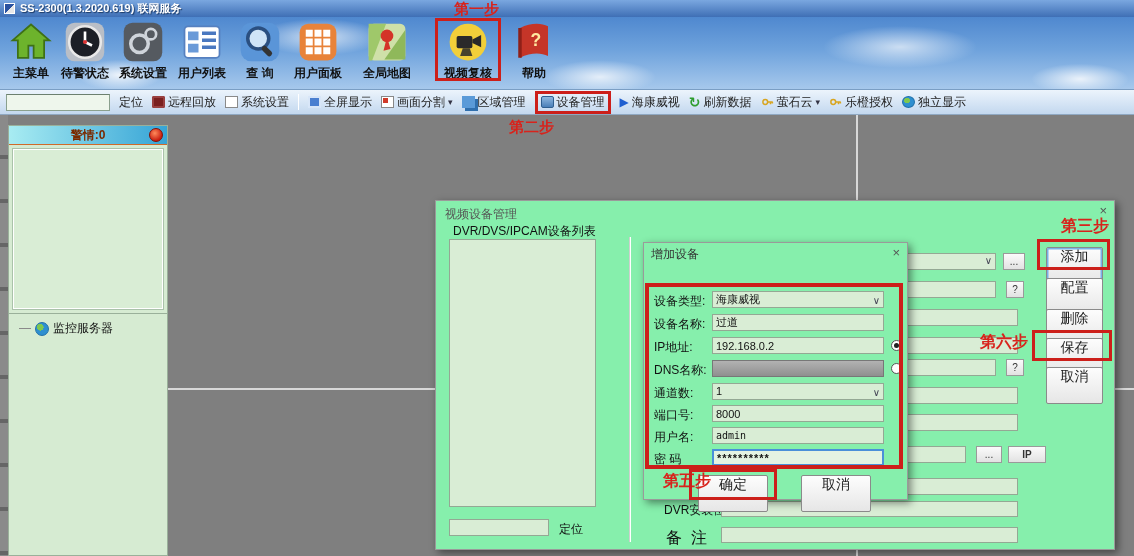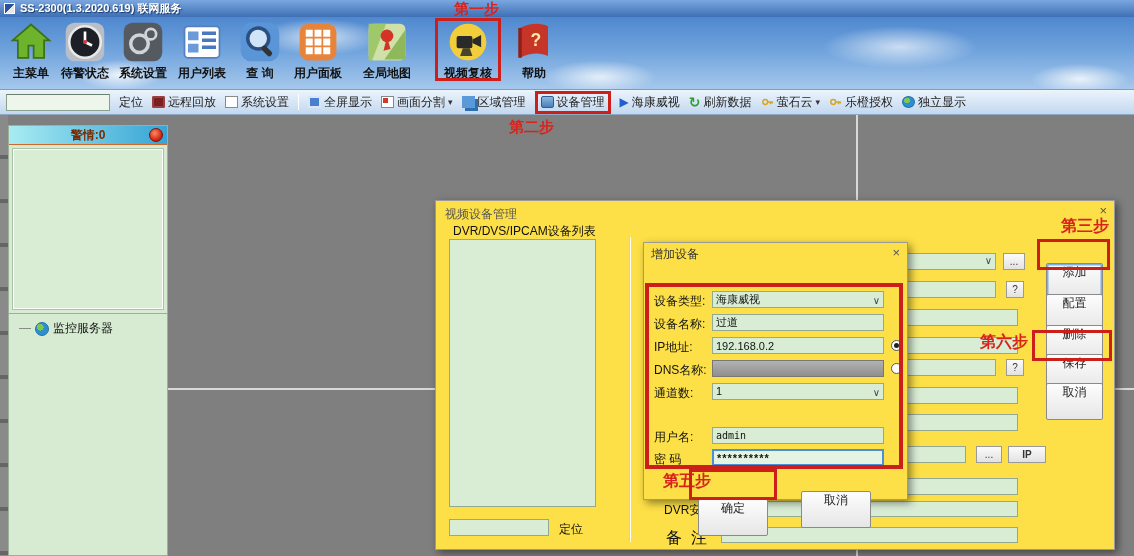--- a/index.html
+++ b/index.html
@@ -63,25 +63,25 @@
   .alarmlist{position:absolute;left:4px;top:23px;width:150px;height:160px;background:#d9edd5;border:1px solid #fff;box-shadow:0 0 0 1px #aac2aa;}
   .treepanel{position:absolute;left:0px;top:187px;width:158px;height:242px;background:#d6ebd2;border-top:1px solid #9ab09a;}
   .treeitem{display:flex;align-items:center;gap:4px;margin:6px 0 0 10px;font-size:12px;color:#111;cursor:pointer;}
   .treeline{width:12px;height:1px;background:#8a8a8a;}
   .tglobe{width:14px;height:14px;border-radius:50%;background:radial-gradient(circle at 35% 35%,#7ec850 0 30%,#2e8fd0 31% 100%);border:1px solid #1f6fa8;}
 
   .vdiv{position:absolute;left:856px;top:115px;width:2px;height:441px;background:#d8d8d8;}
   .hdiv{position:absolute;left:168px;top:388px;width:966px;height:2px;background:#d8d8d8;}
 
   
-  .dialog{position:absolute;background:#fde047;border:1px solid #9a9a9a;box-shadow:3px 3px 8px rgba(0,0,0,.45);}
+  .dialog{position:absolute;background:#86efac;border:1px solid #9a9a9a;box-shadow:3px 3px 8px rgba(0,0,0,.45);}
   .dlg-title{position:absolute;left:9px;top:5px;font-size:12px;color:#555;}
   .dlg-close{position:absolute;right:7px;top:3px;font-size:13px;color:#555;cursor:pointer;line-height:13px;}
   .w95btn{position:absolute;height:37px;background:linear-gradient(180deg,#fdfdfd,#e6e6e6);
-    border:1px solid #8a8a8a;border-radius:2px;font-size:12px;color:#222;text-align:center;line-height:17px;cursor:pointer;margin-top:16px;}
+    border:1px solid #8a8a8a;border-radius:2px;font-size:14px;color:#222;text-align:center;line-height:17px;cursor:pointer;}
   .w95btn.focused{box-shadow:inset 0 0 0 1.5px #7ab0e8;}
   .gfield{position:absolute;height:17px;background:#d9edd5;border:1px solid #94a894;}
   .gfield.long{height:16px;}
   .smallbtn{position:absolute;height:17px;background:linear-gradient(180deg,#fbfbfb,#e2e2e2);
     border:1px solid #9a9a9a;font-size:10px;color:#333;text-align:center;line-height:15px;cursor:pointer;}
   .vsep{position:absolute;background:#cfcfcf;box-shadow:1px 0 0 #fff;}
 
   
   .arow{position:absolute;left:0;width:100%;height:17px;}
   .albl{position:absolute;left:10px;top:2px;font-size:12px;color:#111;}
@@ -358,33 +358,37 @@
     </div>
     <div class="arow" style="top:117px">
       <span class="albl">DNS名称:</span>
       <span class="afield disabled"></span>
       <span class="radio"></span>
     </div>
     <div class="arow" style="top:140px">
       <span class="albl">通道数:</span>
       <span class="combo"><span>1</span><span class="arr">∨</span></span>
     </div>
+    <div class="arow" style="top:162px">
+      <span class="albl">端口号:</span>
+      <input class="afield" value="8000" style="">
+    </div>
     <div class="arow" style="top:206px">
       <span class="albl">密 码</span>
       <input class="afield pw" value="**********" style="">
     </div>
     <div class="arow" style="top:184px">
       <span class="albl">用户名:</span>
       <input class="afield" style="font-family: &quot;DejaVu Sans Mono&quot;, monospace; font-size: 10px;" value="admin">
     </div>
 
     <div class="rbox thick" style="left:1px;top:40px;width:258px;height:186px"></div>
 
     <div class="rnote" style="left:2px;top:228px">第五步</div>
-    <div class="w95btn" style="left:54px;top:240px;width:70px">确定</div>
+    <div class="w95btn" style="left:54px;top:232px;width:70px">确定</div>
     <div class="rbox" style="left:45px;top:226px;width:88px;height:31px"></div>
     <div class="w95btn" style="left:157px;top:232px;width:70px">取消</div>
   </div>
 
   <div class="rnote" style="left:437px;top:0px;font-size:15px">第一步</div>
   <div class="rbox" style="left:435px;top:18px;width:66px;height:63px"></div>
 
   <div class="rnote" style="left:492px;top:118px;font-size:15px">第二步</div>
 
   <div class="rnote" style="left:1044px;top:216px">第三步</div>

